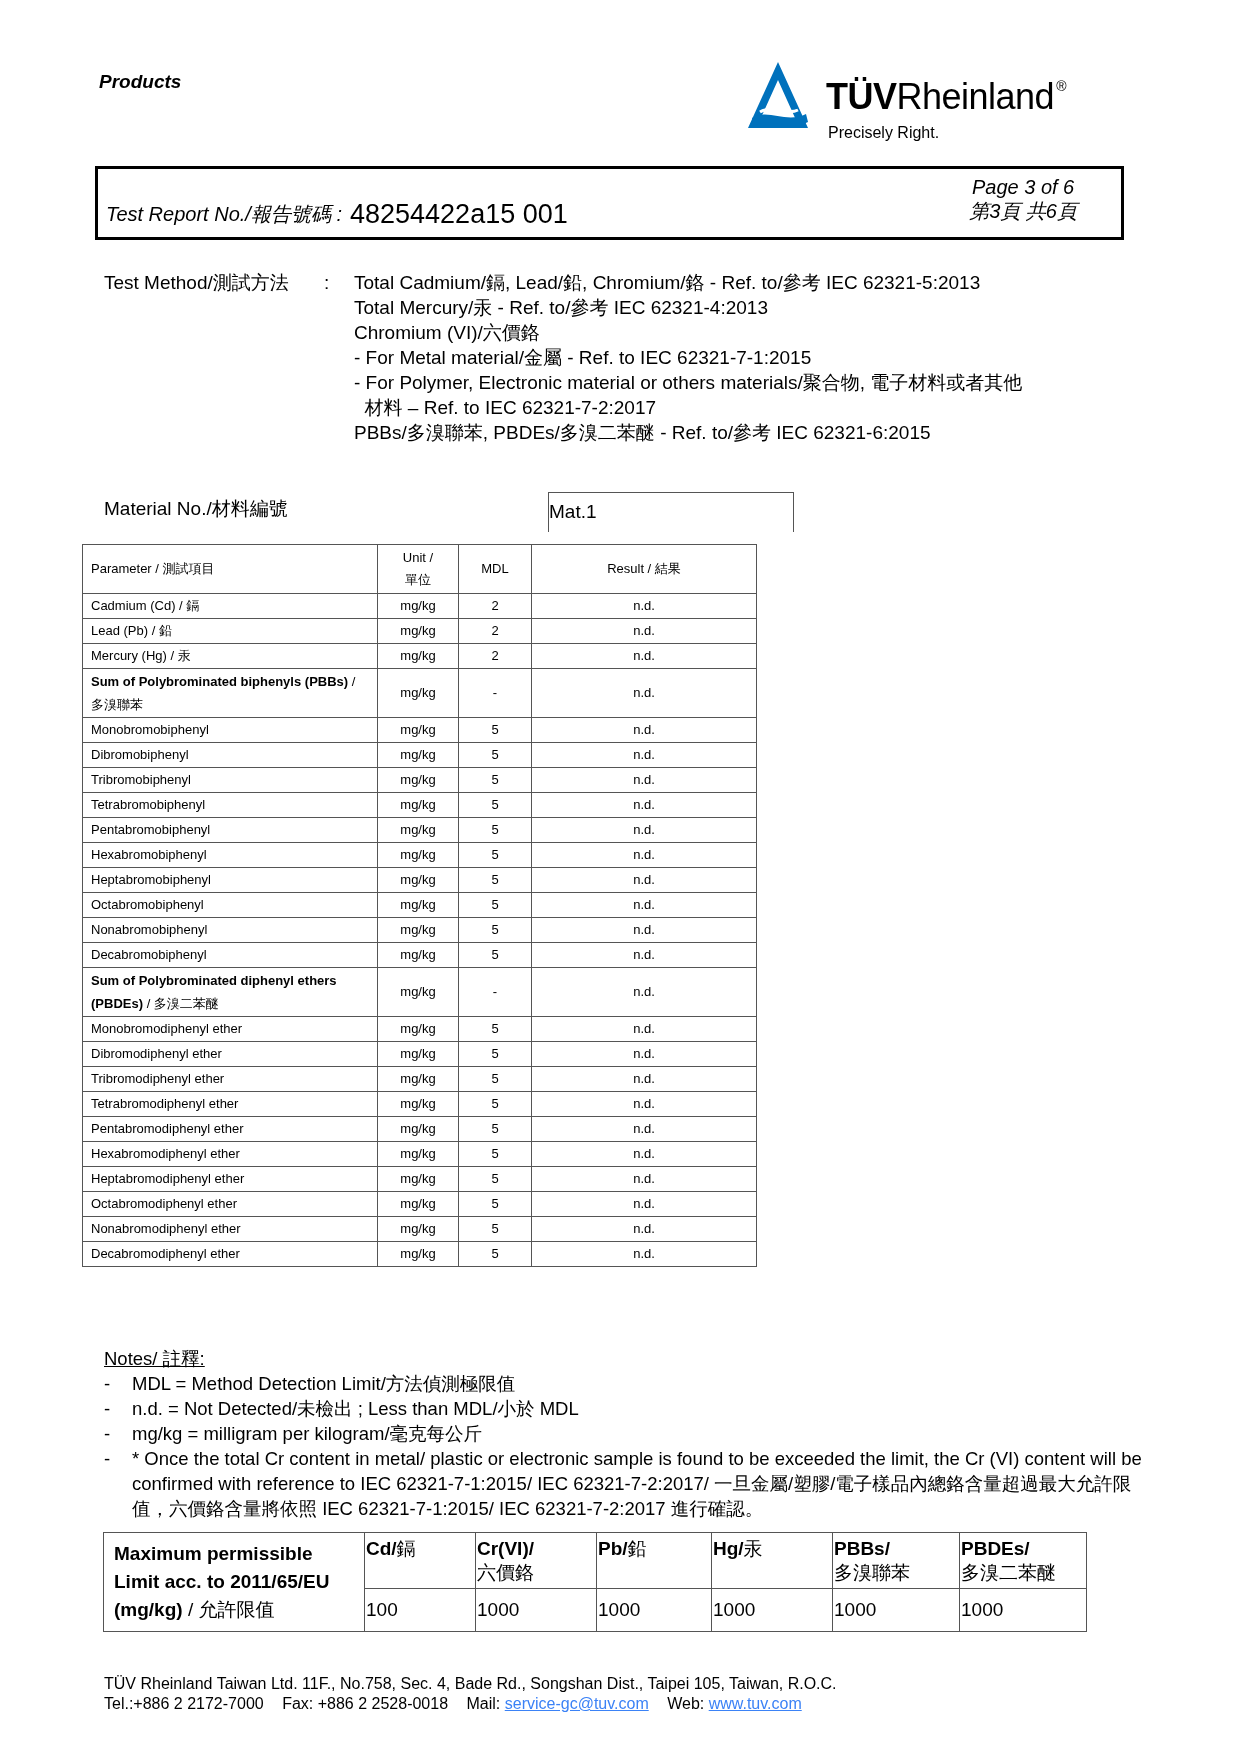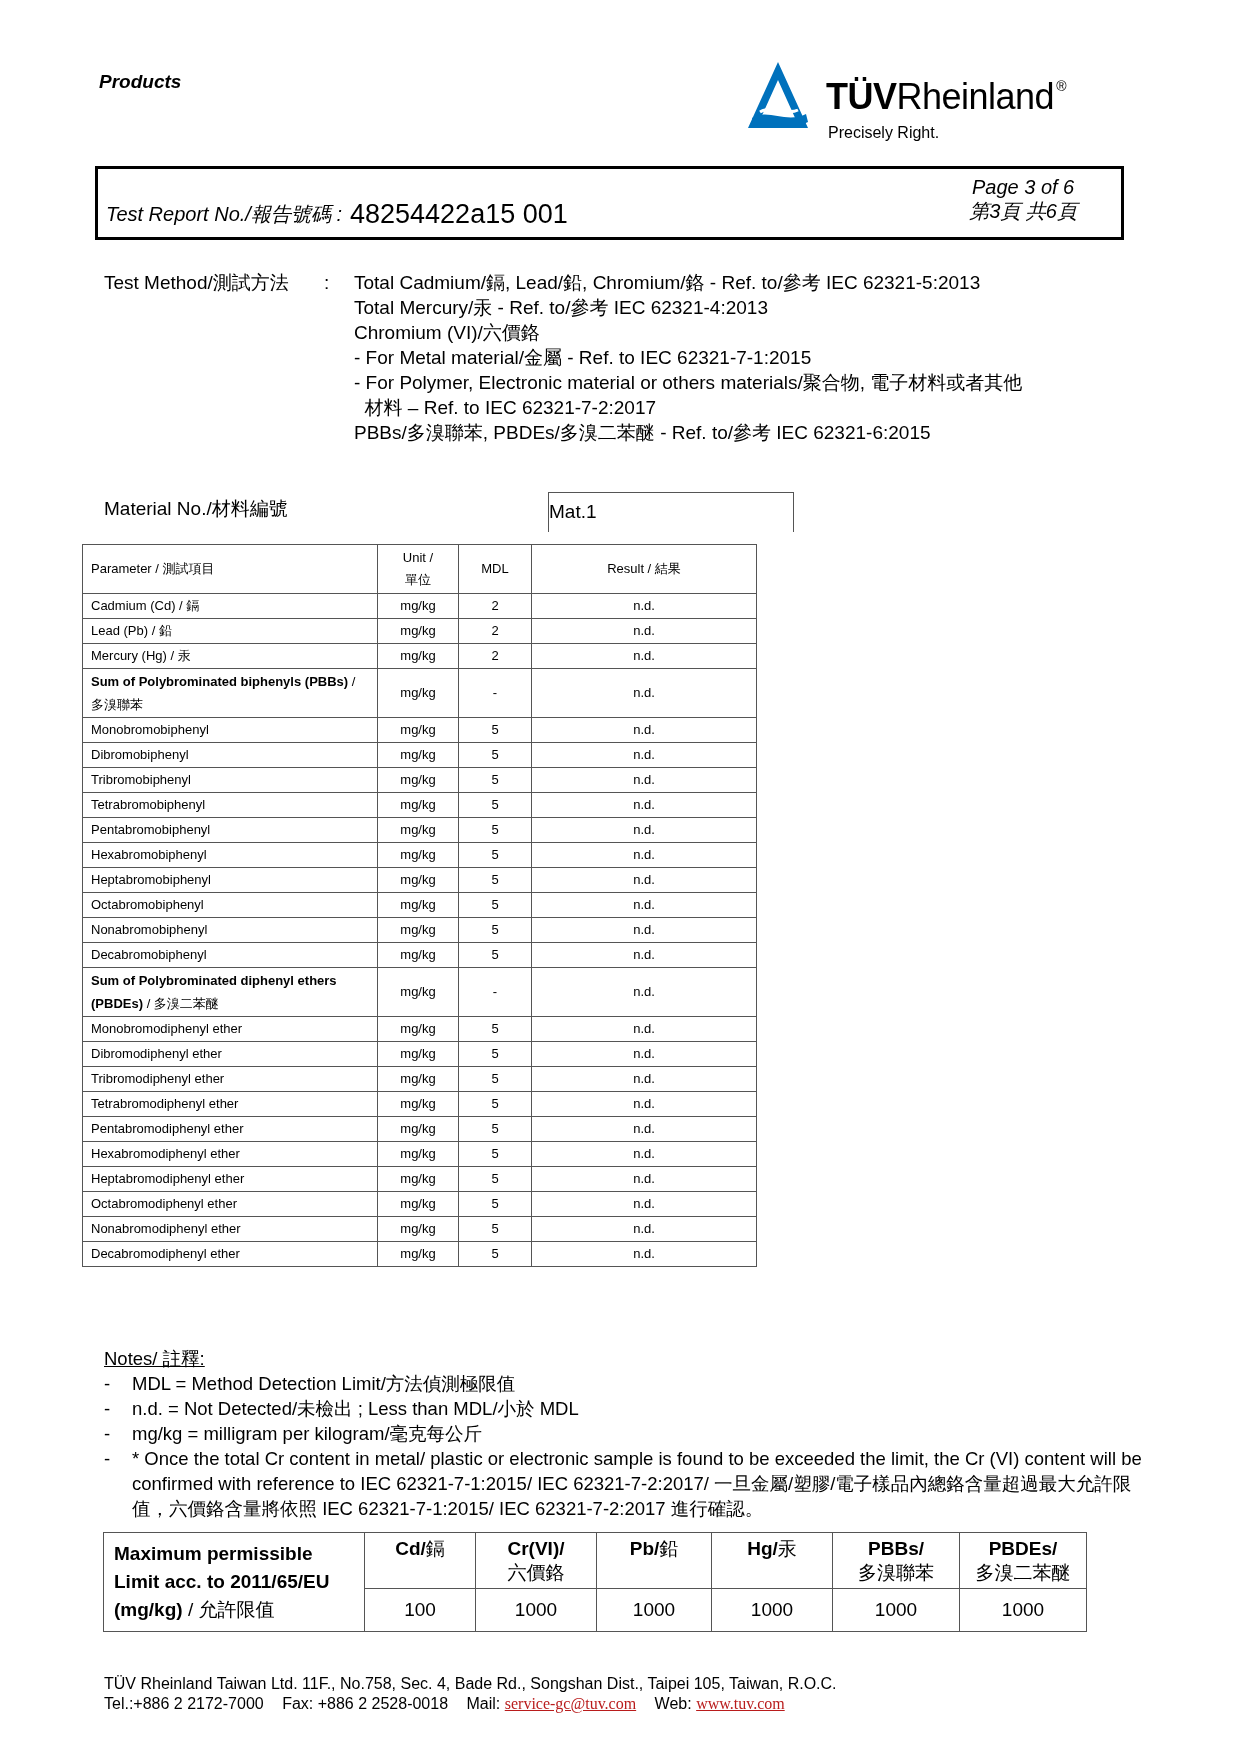--- a/index.html
+++ b/index.html
@@ -24,28 +24,28 @@
   .mat-box { left: 548px; top: 492px; width: 246px; height: 40px; border: 1.5px solid #555; border-bottom: none; box-sizing: border-box; text-align: left; line-height: 38px; font-size: 19px; }
   table.results { position: absolute; left: 82px; top: 532px; border-collapse: collapse; font-size: 13px; margin-top: 12px; }
   table.results td { border: 1.5px solid #555; padding: 0 8px; height: 24px; line-height: 22px; }
   table.results td.c { text-align: center; }
   table.results tr.hdr td { height: 48px; }
   .notes { left: 104px; top: 1346px; font-size: 18.5px; line-height: 25px; }
   .notes .title { text-decoration: underline; }
   .notes .item { position: relative; padding-left: 28px; }
   .notes .item .dash { position: absolute; left: 0; top: 0; }
   table.limits { position: absolute; left: 103px; top: 1532px; border-collapse: collapse; font-size: 19px; }
-  table.limits td { border: 1.5px solid #555; text-align: center; vertical-align: top; }
+  table.limits td { border: 1.5px solid #555; vertical-align: top; }
   table.limits td.lbl { text-align: left; vertical-align: middle; font-weight: bold; padding: 4px 10px; line-height: 28px; width: 240px; }
   table.limits td.lbl span.cn { font-weight: normal; }
   table.limits td.h { height: 50px; padding-top: 4px; line-height: 24px; }
   table.limits td.h b { font-weight: bold; }
   table.limits td.v { height: 40px; vertical-align: middle; }
   .footer { left: 104px; top: 1674px; font-size: 16px; line-height: 20px; white-space: nowrap; }
-  .footer a { color: #b91c1c; text-decoration: underline; font-family: Liberation Serif, serif; }
+  .footer a { color: #3b82f6; text-decoration: underline; }
   .footer .sp { display: inline-block; width: 14px; }
 </style>
 </head>
 <body>
 
 <div class="abs products">Products</div>
 
 <div class="abs logo">
   <svg width="80" height="80" viewBox="0 0 80 80">
     <path d="M40 4 L70 70 L10 70 Z M40 22 L22 62 L58 62 Z" fill="#0071bc" fill-rule="evenodd"></path>

